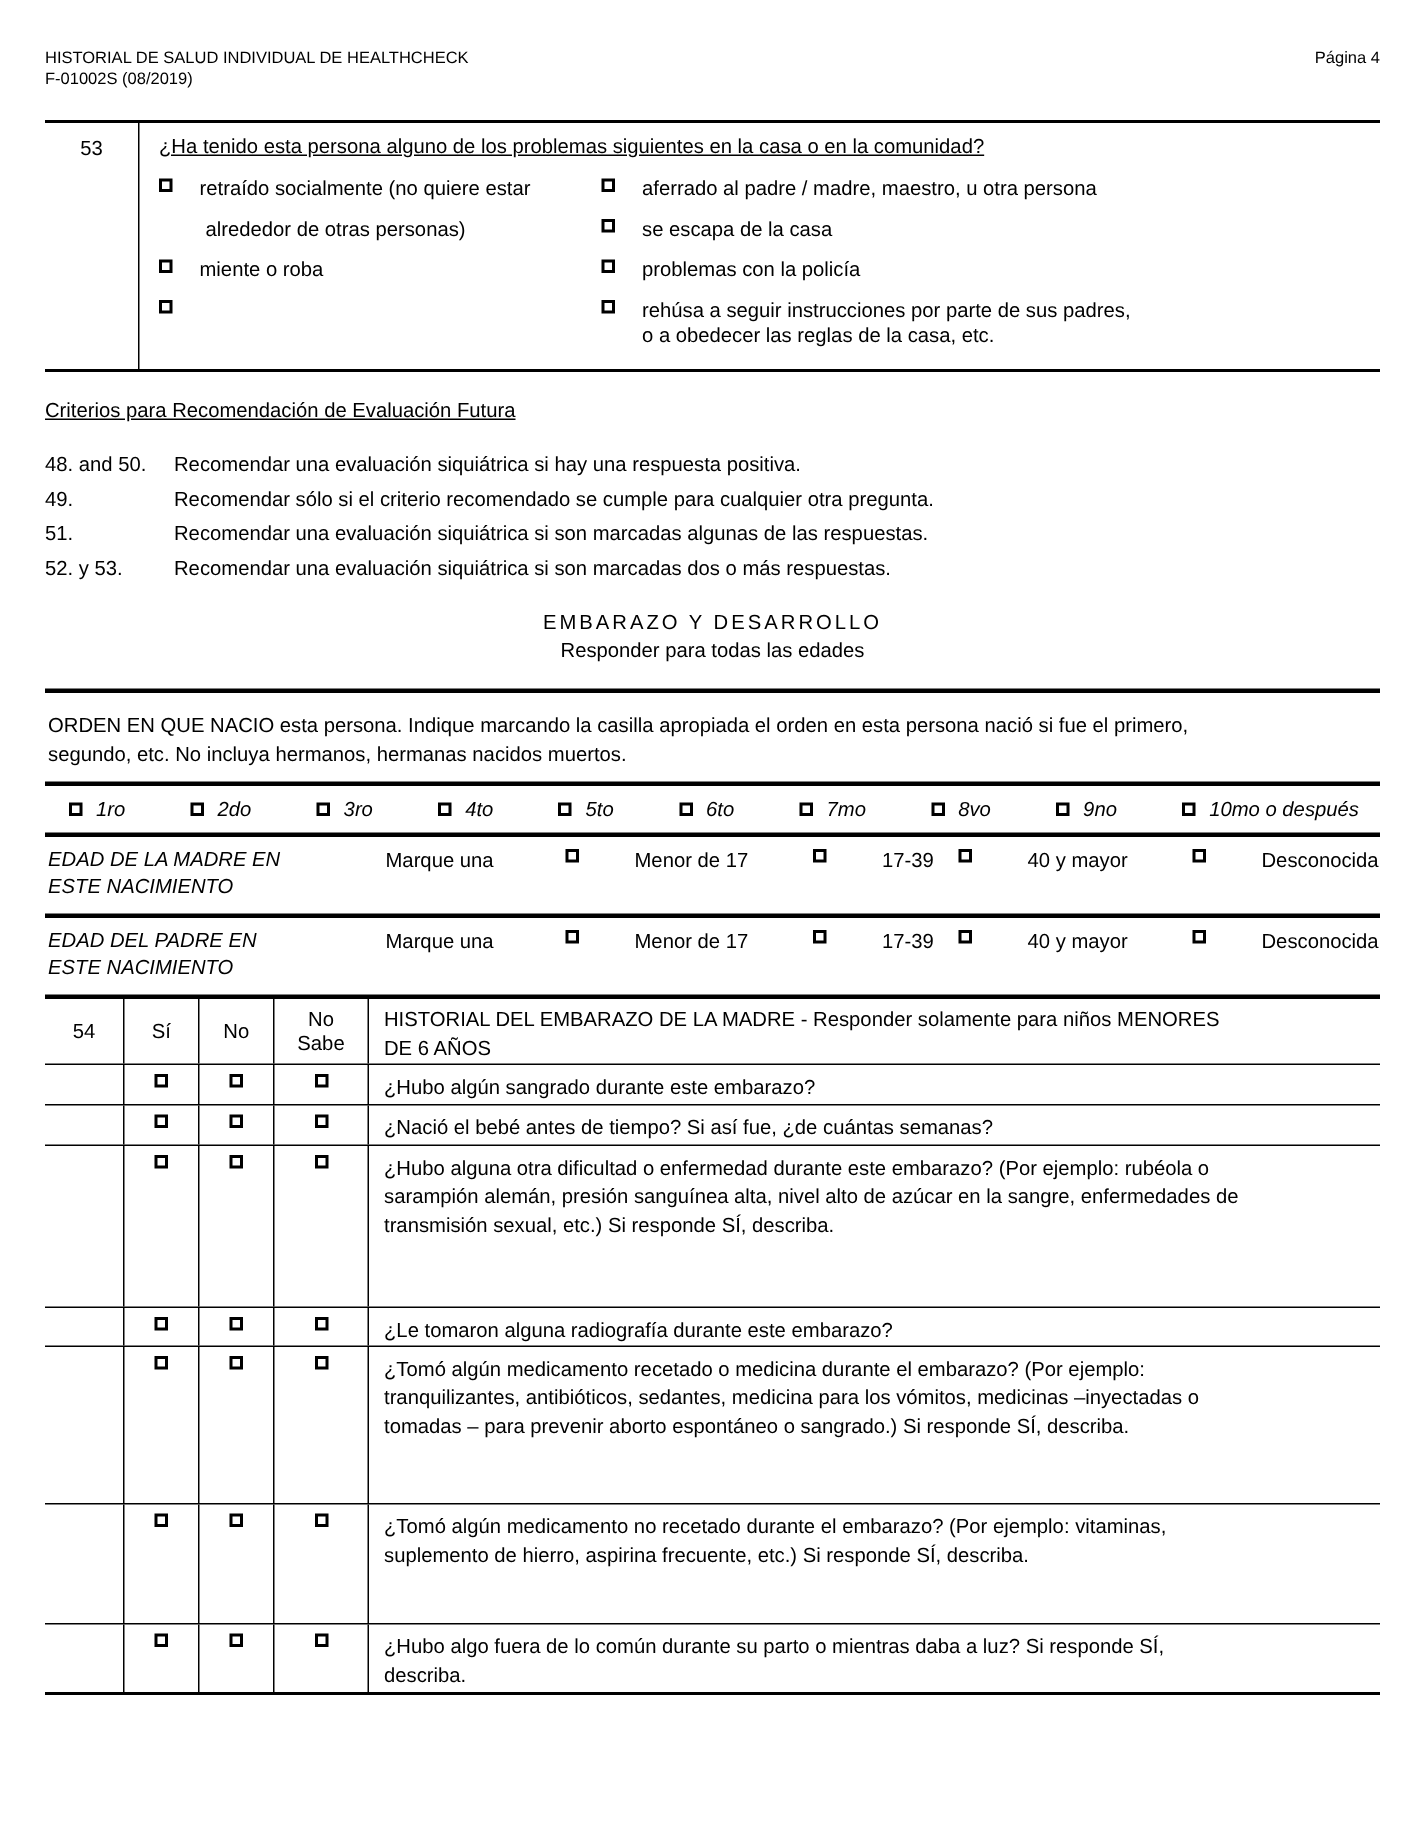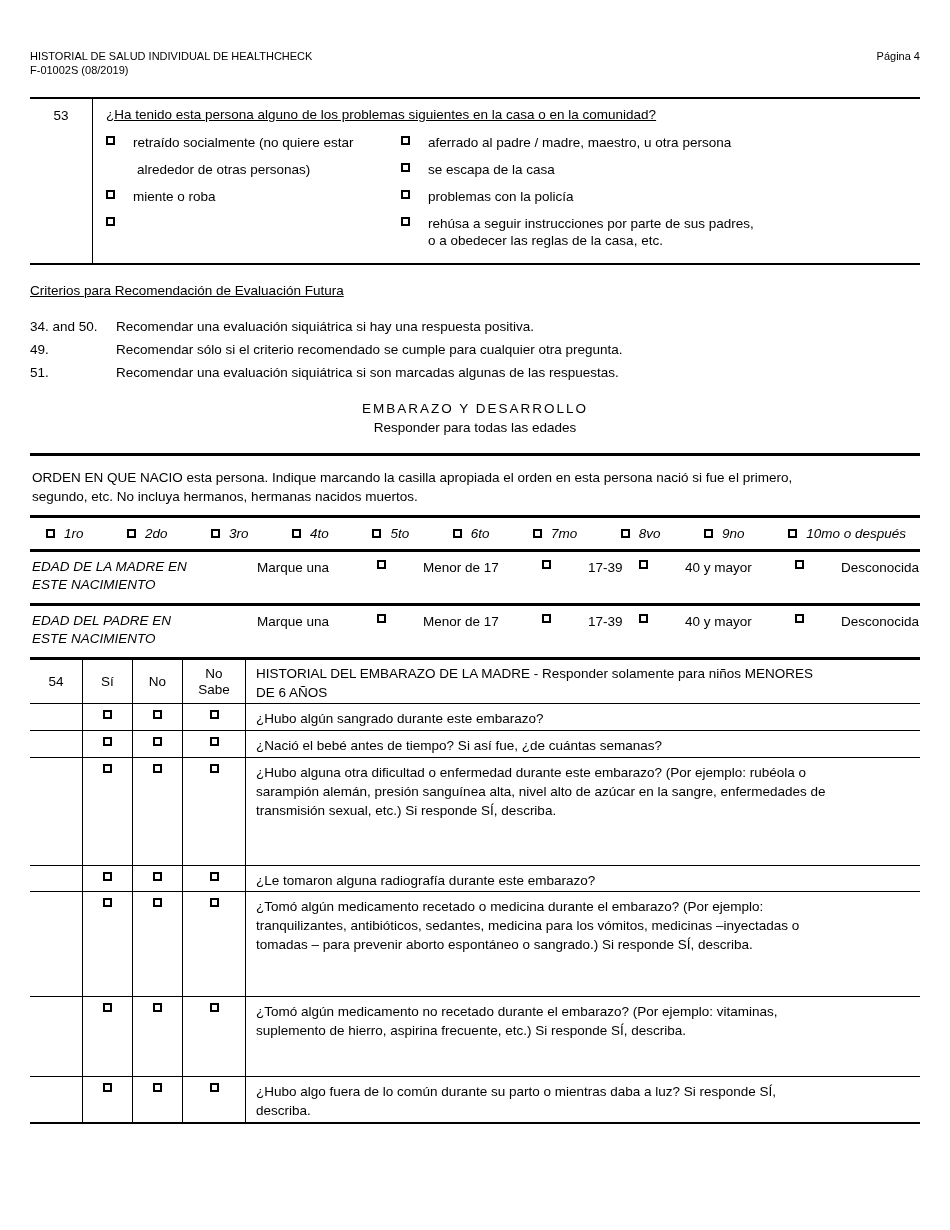--- a/index.html
+++ b/index.html
@@ -4,21 +4,21 @@
 <style>
   * { box-sizing: border-box; }
   html, body { margin: 0; padding: 0; }
   body {
     width: 950px; height: 1230px;
     background: #ffffff; color: #000000;
     font-family: "Liberation Sans", sans-serif;
     font-size: 13.5px; line-height: 17px;
     overflow: hidden;
   }
-  .page { width: 950px; height: 1198px; padding: 33px 30px 0 30px; margin-top: 17px; }
+  .page { width: 950px; height: 1198px; padding: 33px 30px 0 30px; }
 
   
   .hdr { display: flex; justify-content: space-between; align-items: flex-start;
          font-size: 11px; line-height: 13px; margin-bottom: 19px; }
   .hdr-left div { margin-bottom: 1px; }
 
   
   .cb { display: inline-block; width: 9px; height: 9px;
         border: 2px solid #000; background: #fff; flex: none; }
 
@@ -137,30 +137,34 @@
           <span class="prewrap">rehúsa a seguir instrucciones por parte de sus padres,
 o a obedecer las reglas de la casa, etc.</span>
         </div>
       </div>
     </div>
   </div>
 
   <div class="crit">
     <div class="crit-head">Criterios para Recomendación de Evaluación Futura</div>
     <div class="crit-row">
-      <span class="crit-ref">34. and 50.</span>
+      <span class="crit-ref">48. and 50.</span>
       <span class="crit-text">Recomendar una evaluación siquiátrica si hay una respuesta positiva.</span>
     </div>
     <div class="crit-row">
       <span class="crit-ref">49.</span>
       <span class="crit-text">Recomendar sólo si el criterio recomendado se cumple para cualquier otra pregunta.</span>
     </div>
     <div class="crit-row">
       <span class="crit-ref">51.</span>
       <span class="crit-text">Recomendar una evaluación siquiátrica si son marcadas algunas de las respuestas.</span>
+    </div>
+    <div class="crit-row">
+      <span class="crit-ref">52. y 53.</span>
+      <span class="crit-text">Recomendar una evaluación siquiátrica si son marcadas dos o más respuestas.</span>
     </div>
   </div>
 
   <div class="emb">
     <div class="emb-title">EMBARAZO Y DESARROLLO</div>
     <div class="emb-sub">Responder para todas las edades</div>
   </div>
 
   <div class="hr-thick"></div>
 

